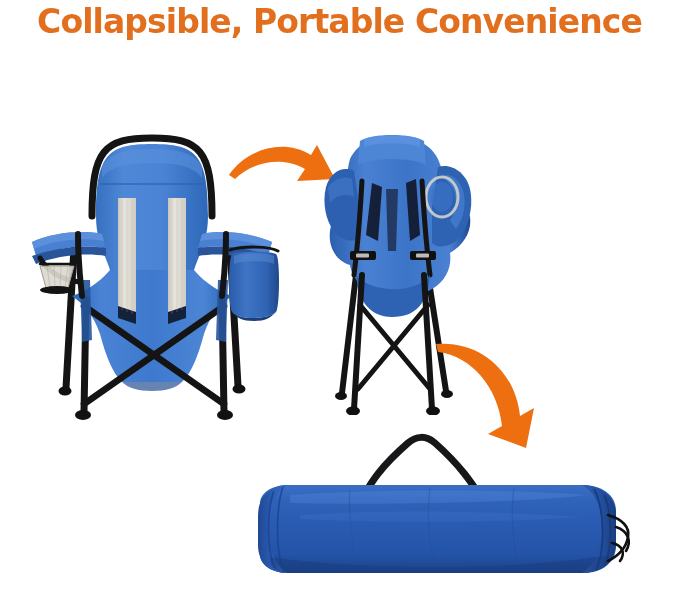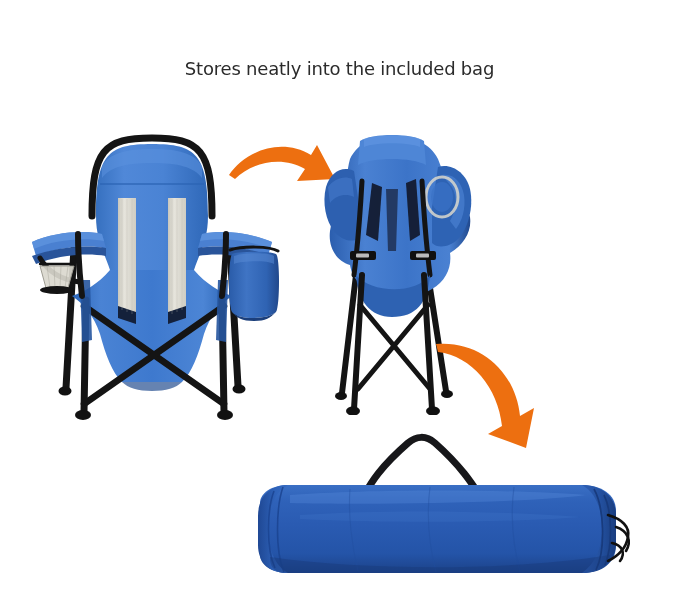--- a/index.html
+++ b/index.html
@@ -64,22 +64,22 @@
   #chair-folded-art { left: 320px; top: 30px; }
   #bag-art { left: 230px; top: 320px; }
   #arrow1-art { left: 225px; top: 40px; }
   #arrow2-art { left: 430px; top: 235px; }
 </style>
 </head>
 <body>
 
 <div class="page">
 
-
-  <div class="subhead">Stores neatly into the included bag</div>
+  <div class="headline">Collapsible, Portable Convenience</div>
+
 
   <div class="stage">
 
     <svg class="art" id="chair-open-art" width="268" height="300" viewBox="0 0 268 300">
       <defs>
         <linearGradient id="seatGrad" x1="0" y1="0" x2="1" y2="0">
           <stop offset="0%" stop-color="#2C67B9"></stop>
           <stop offset="18%" stop-color="#4A83D4"></stop>
           <stop offset="50%" stop-color="#3E79CE"></stop>
           <stop offset="82%" stop-color="#4C85D5"></stop>

